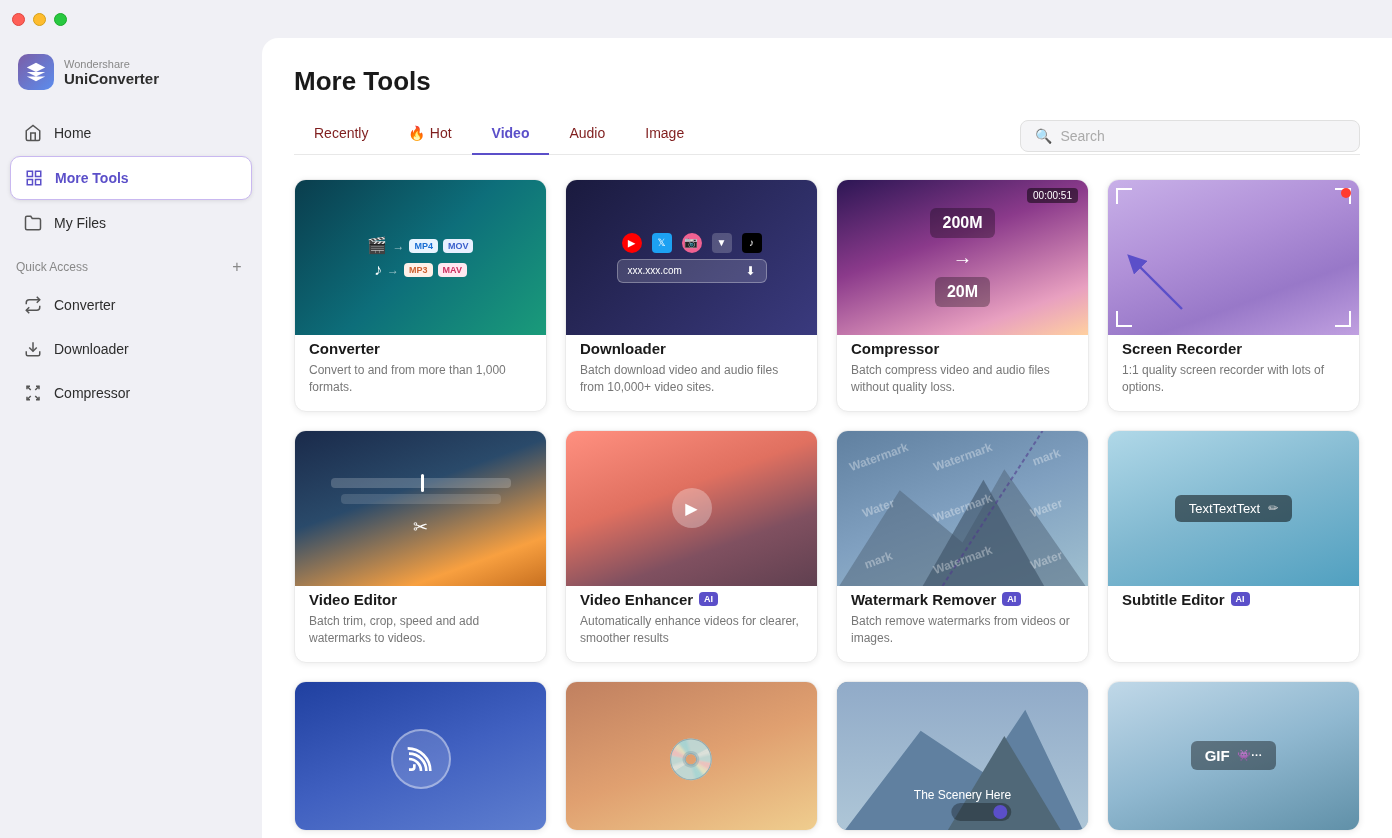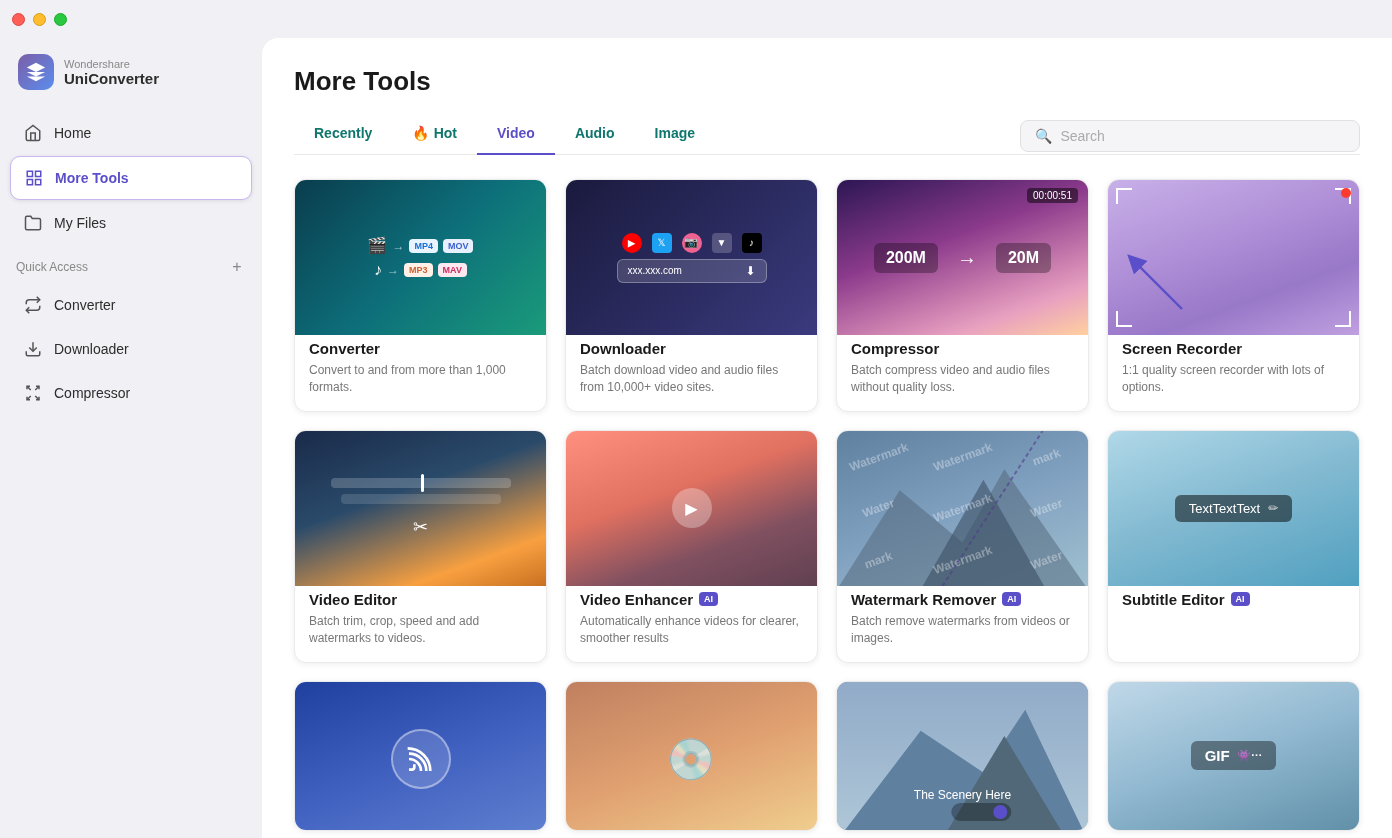--- a/index.html
+++ b/index.html
@@ -33,21 +33,21 @@
     .sidebar-section-add { width: 18px; height: 18px; color: #888; cursor: pointer; display: flex; align-items: center; justify-content: center; font-size: 16px; }
 
     .quick-access-items { padding: 0 10px; display: flex; flex-direction: column; gap: 2px; }
 
     
     .main { flex: 1; background: white; border-radius: 16px 0 0 0; margin-top: 38px; overflow-y: auto; padding: 28px 32px; }
 
     .page-title { font-size: 26px; font-weight: 700; color: #1a1a1a; margin-bottom: 20px; }
 
     .tabs-bar { display: flex; align-items: center; margin-bottom: 24px; border-bottom: 1px solid #e8e8e8; padding-bottom: 0; gap: 0; }
-    .tab-item { padding: 8px 20px 12px; font-size: 14px; color: #0f766e; cursor: pointer; position: relative; border-bottom: 2px solid transparent; margin-bottom: -1px; font-weight: bold; }
+    .tab-item { padding: 8px 20px 12px; font-size: 14px; color: #7f1d1d; cursor: pointer; position: relative; border-bottom: 2px solid transparent; margin-bottom: -1px; }
     .tab-item.active { color: #5b4fc9; border-bottom: 2.5px solid #5b4fc9; font-weight: 600; }
 
     .search-bar-container { margin-left: auto; }
     .search-bar { display: flex; align-items: center; gap: 8px; background: #f5f5f7; border: 1px solid #e0e0e0; border-radius: 8px; padding: 7px 14px; width: 340px; }
     .search-icon { color: #aaa; font-size: 14px; }
     .search-input { border: none; background: transparent; outline: none; font-size: 14px; color: #333; width: 100%; }
     .search-input::placeholder { color: #aaa; }
 
     
     .header-right { position: absolute; top: 6px; right: 14px; display: flex; align-items: center; gap: 10px; }
@@ -84,21 +84,21 @@
     .dl-social { display: flex; flex-direction: column; align-items: center; gap: 6px; }
     .dl-url-bar { background: rgba(255,255,255,0.15); border: 1px solid rgba(255,255,255,0.3); border-radius: 6px; padding: 4px 10px; font-size: 10px; color: white; display: flex; align-items: center; justify-content: space-between; width: 150px; }
     .social-icons-row { display: flex; gap: 10px; align-items: center; }
     .social-icon { width: 20px; height: 20px; border-radius: 4px; display: flex; align-items: center; justify-content: center; font-size: 11px; color: white; }
     .yt-icon { background: #ff0000; border-radius: 50%; }
     .tw-icon { background: #1da1f2; border-radius: 4px; }
     .dl-icon2 { background: rgba(255,255,255,0.2); border-radius: 4px; }
     .tiktok-icon { background: #000; border-radius: 4px; }
 
     
-    .comp-visual { display: flex; align-items: center; gap: 19px; }
+    .comp-visual { display: flex; align-items: center; gap: 8px; flex-direction: column; }
     .comp-size { background: rgba(0,0,0,0.3); border-radius: 6px; padding: 6px 12px; color: white; font-size: 16px; font-weight: 700; }
     .comp-arrow { color: white; font-size: 20px; font-weight: bold; }
     .time-badge { position: absolute; top: 8px; right: 10px; background: rgba(0,0,0,0.5); border-radius: 4px; padding: 2px 6px; font-size: 10px; color: white; }
 
     
     .sr-corners { position: absolute; top: 0; left: 0; right: 0; bottom: 0; }
     .sr-corner { position: absolute; width: 16px; height: 16px; }
     .sr-tl { top: 8px; left: 8px; border-top: 2.5px solid white; border-left: 2.5px solid white; }
     .sr-tr { top: 8px; right: 8px; border-top: 2.5px solid white; border-right: 2.5px solid white; }
     .sr-bl { bottom: 8px; left: 8px; border-bottom: 2.5px solid white; border-left: 2.5px solid white; }

